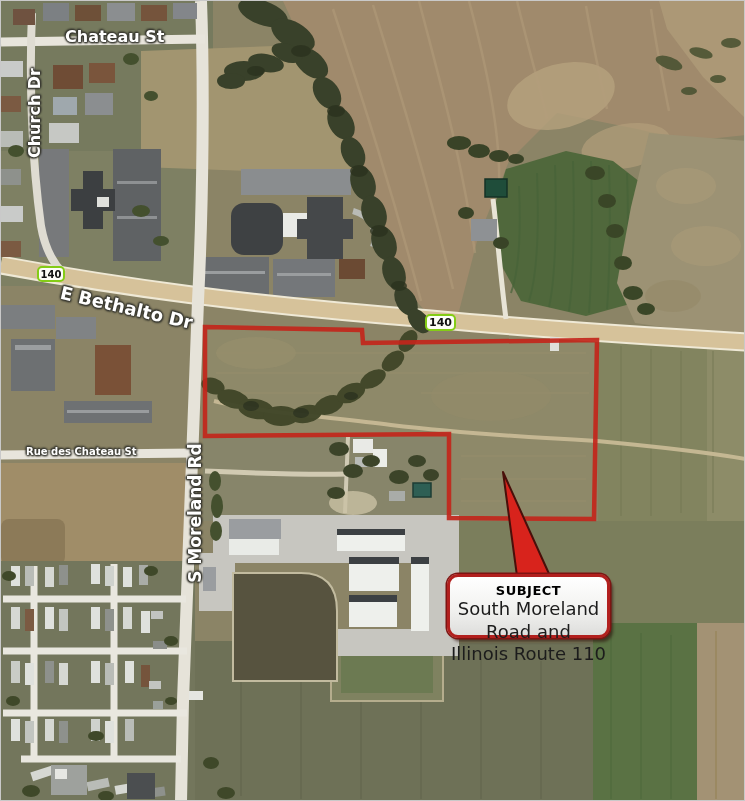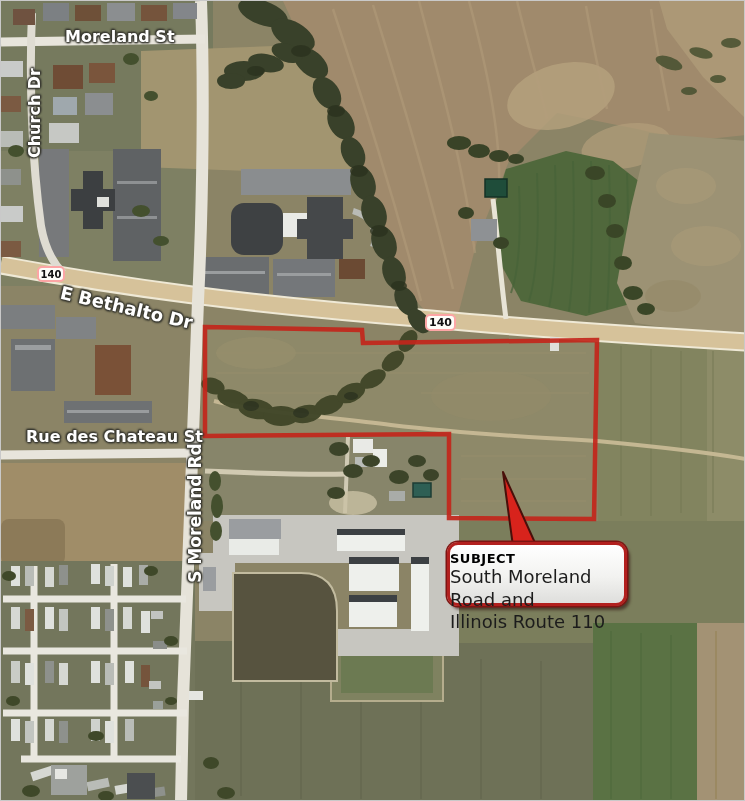--- a/index.html
+++ b/index.html
@@ -11,37 +11,37 @@
   .stage svg{position:absolute;left:0;top:0;}
   .maplabel{
     position:absolute;color:#ffffff;font-weight:bold;white-space:nowrap;
     text-shadow:0 1px 2px #3b3b33,1px 0 2px #3b3b33,-1px 0 2px #3b3b33,
                 0 -1px 2px #3b3b33,1px 1px 2px #30302a,-1px -1px 2px #30302a;
     pointer-events:none;
   }
   .lbl-bellview{left:64px;top:26px;font-size:16px;}
   .lbl-church{left:33px;top:112px;font-size:16px;transform:translate(-50%,-50%) rotate(-90deg);}
   .lbl-bethalto{left:62px;top:281px;font-size:18px;transform:rotate(13deg);transform-origin:left top;}
-  .lbl-rue{left:25px;top:426px;font-size:16px;}
+  .lbl-rue{left:25px;top:445px;font-size:10px;}
   .lbl-moreland{left:194px;top:512px;font-size:17px;transform:translate(-50%,-50%) rotate(-90deg);}
   .shield{
-    position:absolute;background:#fdfdf8;border:2px solid #fca5a5;border-radius:5px;
+    position:absolute;background:#fdfdf8;border:2px solid #84cc16;border-radius:5px;
     display:flex;align-items:center;justify-content:center;
     color:#111;font-weight:bold;box-sizing:border-box;
     font-family:"DejaVu Sans",sans-serif;
     text-align:right;
   }
   .shield-1{left:36px;top:265px;width:28px;height:16px;font-size:10px;}
   .shield-2{left:424px;top:313px;width:31px;height:17px;font-size:11px;}
   .callout{
-    position:absolute;left:446px;top:541px;width:180px;height:64px;box-sizing:border-box;
+    position:absolute;left:446px;top:573px;width:163px;height:64px;box-sizing:border-box;
     background:linear-gradient(180deg,#ffffff 0%,#f2f2f0 55%,#dededc 100%);
     border:3px solid #b2201e;border-radius:11px;
     box-shadow:0 0 0 1.5px #7e1412,3px 4px 3px rgba(40,10,8,0.55);
-    text-align:left;color:#111;
+    text-align:center;color:#111;
   }
   .callout-title{margin-top:6px;font-size:13px;font-weight:bold;letter-spacing:0.5px;color:#000;}
   .callout-line{font-size:18px;line-height:1.25;color:#1c1c1c;}
 </style>
 </head>
 <body>
 
 <div class="stage">
 <svg width="745" height="801" viewBox="0 0 745 801">
 
@@ -395,21 +395,21 @@
     </g>
   </g>
 
   <g>
     <polygon points="204,326 361,329 362,342 596,339 593,518 448,517 448,433 204,435" fill="none" stroke="#C2261B" stroke-width="4.5" stroke-linejoin="miter" opacity="0.92"></polygon>
   </g>
 
   <polygon points="502,471 549,575 516,575" fill="#D8231C" stroke="#490f0a" stroke-width="2" stroke-linejoin="round"></polygon>
 </svg>
 
-  <div class="maplabel lbl-bellview">Moreland St</div>
+  <div class="maplabel lbl-bellview">Chateau St</div>
   <div class="maplabel lbl-church">Church Dr</div>
   <div class="maplabel lbl-bethalto">E Bethalto Dr</div>
   <div class="maplabel lbl-rue">Rue des Chateau St</div>
   <div class="maplabel lbl-moreland">S Moreland Rd</div>
 
   <div class="shield shield-1">
     <span>140</span>
   </div>
   <div class="shield shield-2">
     <span>140</span>

